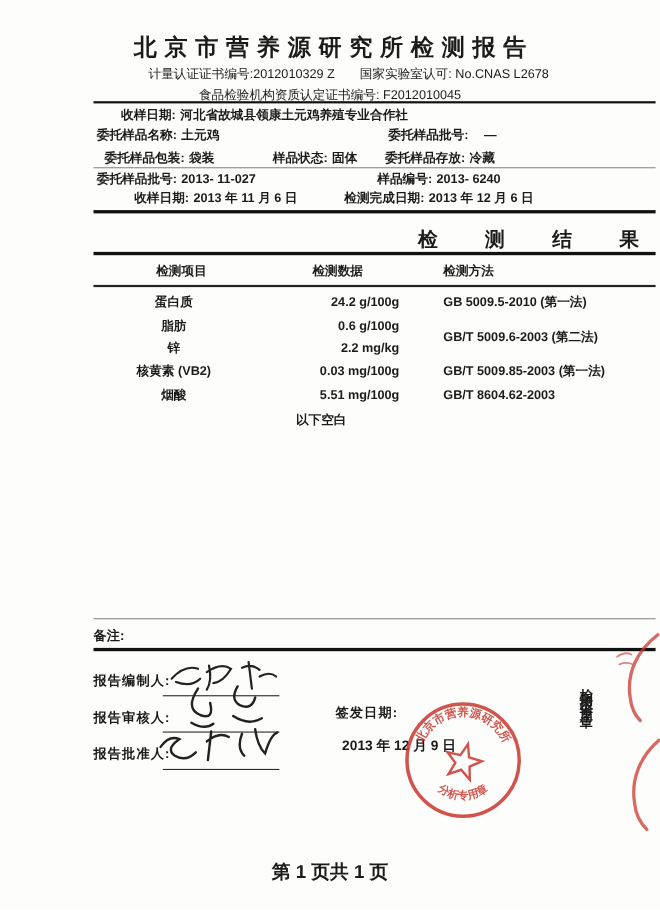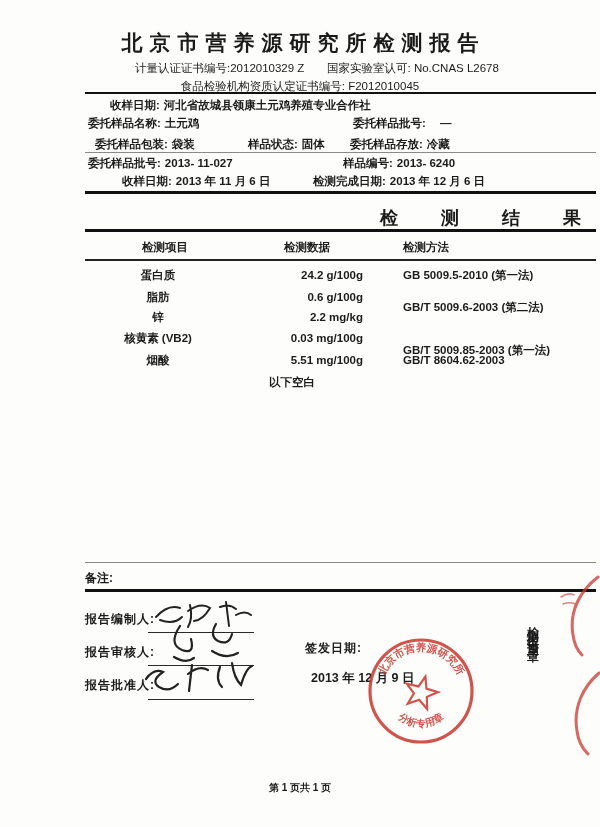--- a/index.html
+++ b/index.html
@@ -22,21 +22,21 @@
   .cell-item{transform:translateX(-50%);}
   .cell-value{transform:translateX(-100%);}
   .sig-label{font-size:12px;letter-spacing:1px;}
   .sigline{position:absolute;left:148px;width:106px;height:1.2px;background:#2a2a2a;}
   .sig-svg{position:absolute;}
   .vertical-label{position:absolute;left:524px;top:616px;writing-mode:vertical-rl;
                   font-size:12px;font-weight:600;letter-spacing:4px;white-space:nowrap;}
   .stamp-svg{position:absolute;left:366px;top:636px;}
   .edge-svg{position:absolute;right:0;top:573px;}
   .footer-page{position:absolute;top:781px;left:0;width:100%;text-align:center;
-               font-size:10px;font-weight:600;}
+               font-size:17px;font-weight:600;}
 </style>
 </head>
 <body>
 
 <div class="page">
 
   <div class="title">北京市营养源研究所检测报告</div>
   <span class="t cert" style="left:135px;top:61px">计量认证证书编号:2012010329 Z</span>
   <span class="t cert" style="left:327px;top:61px">国家实验室认可: No.CNAS L2678</span>
   <div class="center-line cert" style="top:79px">食品检验机构资质认定证书编号: F2012010045</div>
@@ -87,21 +87,21 @@
 
   <span class="t cell-item" style="left:158px;top:290px">脂肪</span>
   <span class="t cell-value" style="left:363px;top:290px">0.6 g/100g</span>
   <span class="t" style="left:403px;top:300px">GB/T 5009.6-2003 (第二法)</span>
 
   <span class="t cell-item" style="left:158px;top:310px">锌</span>
   <span class="t cell-value" style="left:363px;top:310px">2.2 mg/kg</span>
 
   <span class="t cell-item" style="left:158px;top:331px">核黄素 (VB2)</span>
   <span class="t cell-value" style="left:363px;top:331px">0.03 mg/100g</span>
-  <span class="t" style="left:403px;top:343px">GB/T 5009.85-2003 (第一法)</span>
+  <span class="t" style="left:403px;top:331px">GB/T 5009.85-2003 (第一法)</span>
 
   <span class="t cell-item" style="left:158px;top:353px">烟酸</span>
   <span class="t cell-value" style="left:363px;top:353px">5.51 mg/100g</span>
   <span class="t" style="left:403px;top:353px">GB/T 8604.62-2003</span>
 
   <span class="t cell-item" style="left:292px;top:375px">以下空白</span>
 
   <div class="hr thin" style="top:562px"></div>
   <span class="t" style="left:85px;top:571px;font-size:12px">备注:</span>
   <div class="hr thick" style="top:589px"></div>

